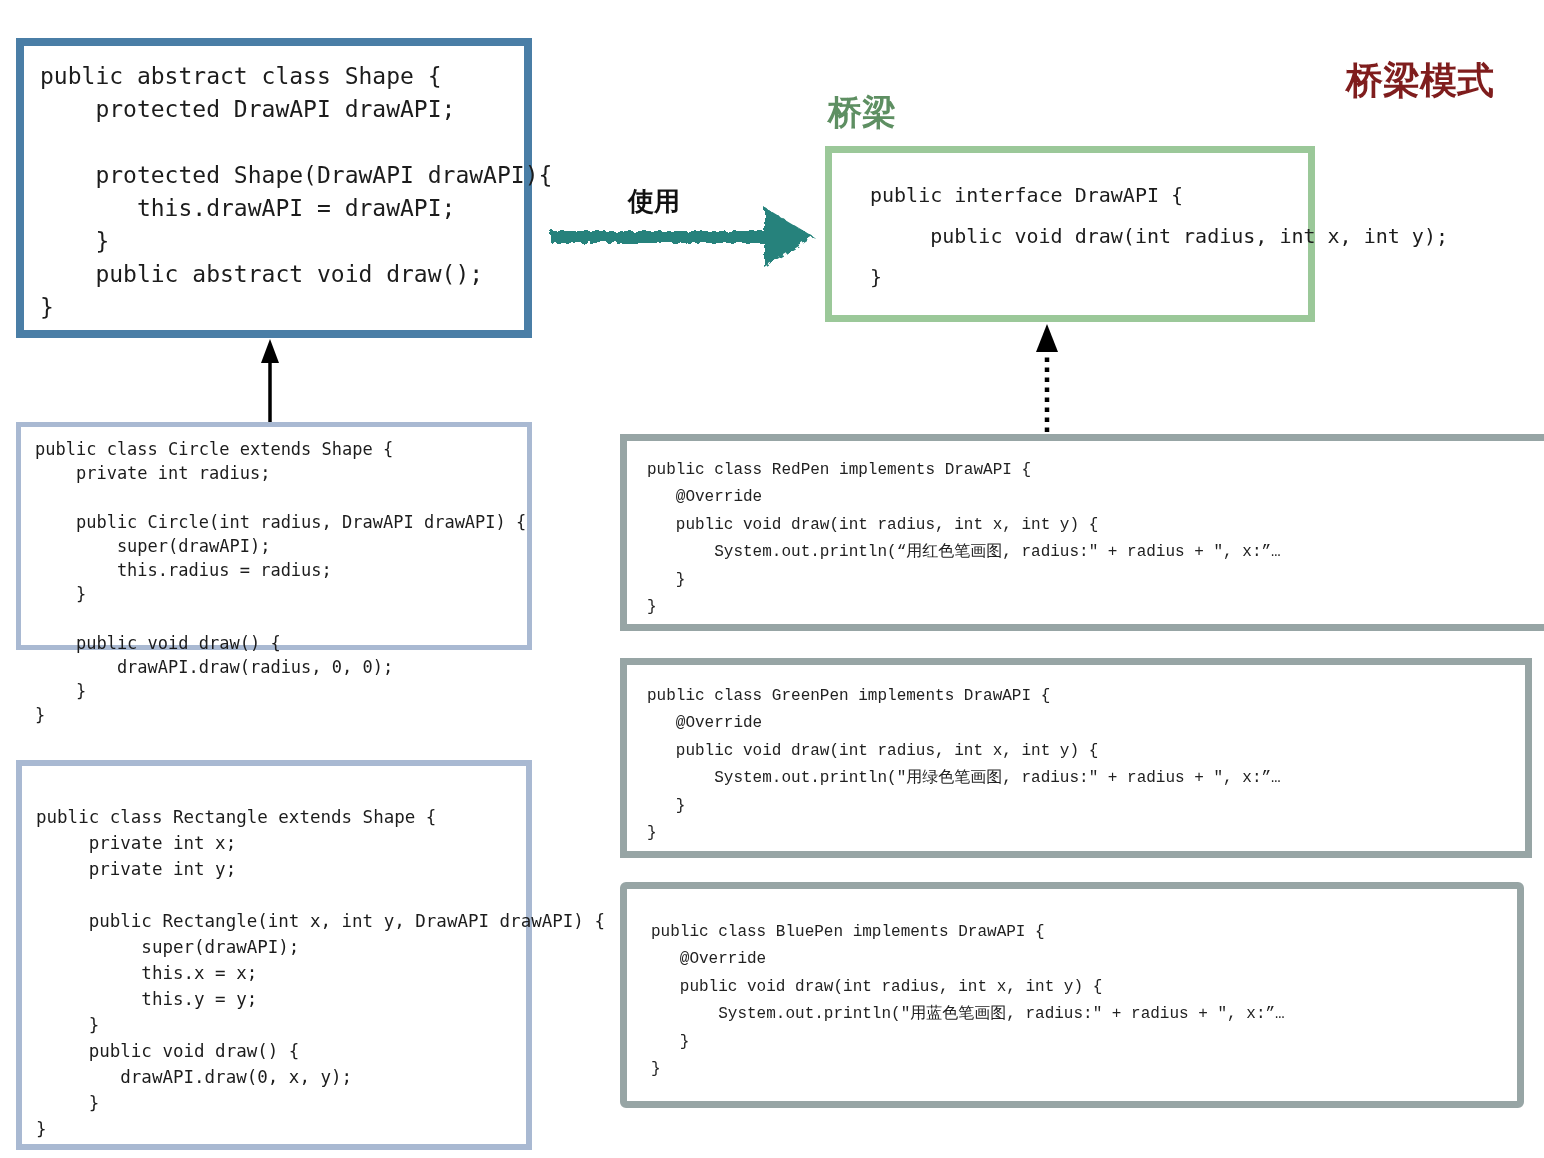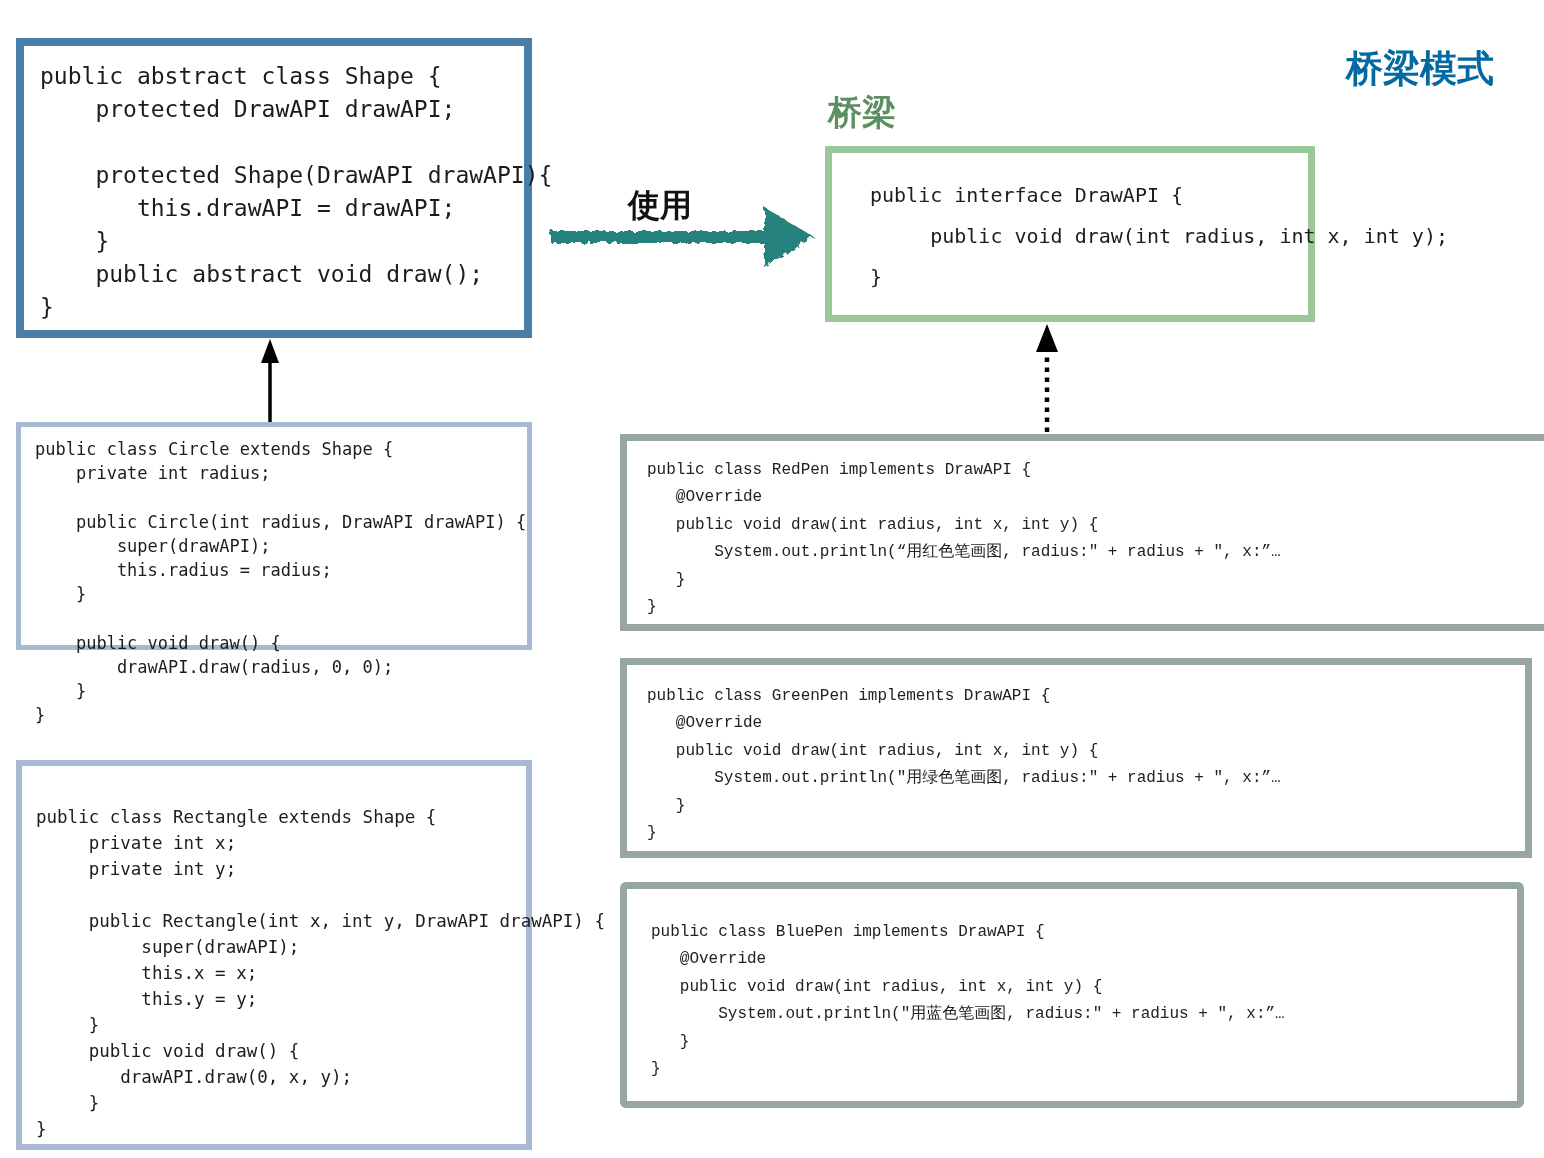--- a/index.html
+++ b/index.html
@@ -22,23 +22,23 @@
   #drawapi-box pre{font-size:20px;line-height:41px;margin-left:20px;}
 
   .penbox{border:7px solid #97A5A5;}
   .penbox pre{font-family:"Liberation Mono","DejaVu Sans Mono",monospace;font-size:16px;line-height:27.4px;color:#222;}
   #redpen-box{left:620px;top:434px;width:976px;height:197px;padding:16px 0 0 20px;}
   #greenpen-box{left:620px;top:658px;width:912px;height:200px;padding:18px 0 8px 20px;}
   #bluepen-box{left:620px;top:882px;width:904px;height:226px;padding:30px 0 0 24px;border-radius:6px;}
 
   
   .biglabel{position:absolute;font-weight:bold;white-space:nowrap;}
-  #main-title{left:1346px;top:44px;font-size:37px;color:#0369a1;}
+  #main-title{left:1346px;top:56px;font-size:37px;color:#7f1d1d;}
   #bridge-label{left:828px;top:90px;font-size:34px;color:#5E8F62;}
-  #use-label{left:628px;top:184px;font-size:32px;color:#111;}
+  #use-label{left:628px;top:184px;font-size:26px;color:#111;}
 
   
   #arrow-layer{position:absolute;left:0;top:0;width:1544px;height:1158px;pointer-events:none;}
 </style>
 </head>
 <body>
 
 <div id="canvas">
 
   <div id="main-title" class="biglabel">桥梁模式</div>

